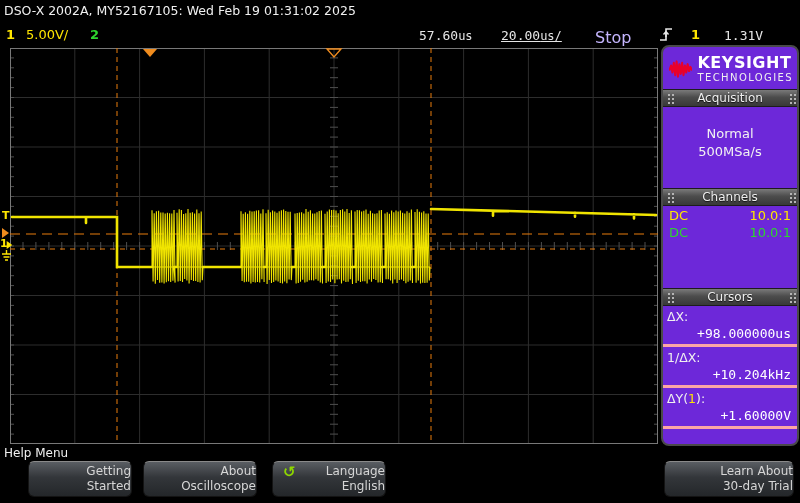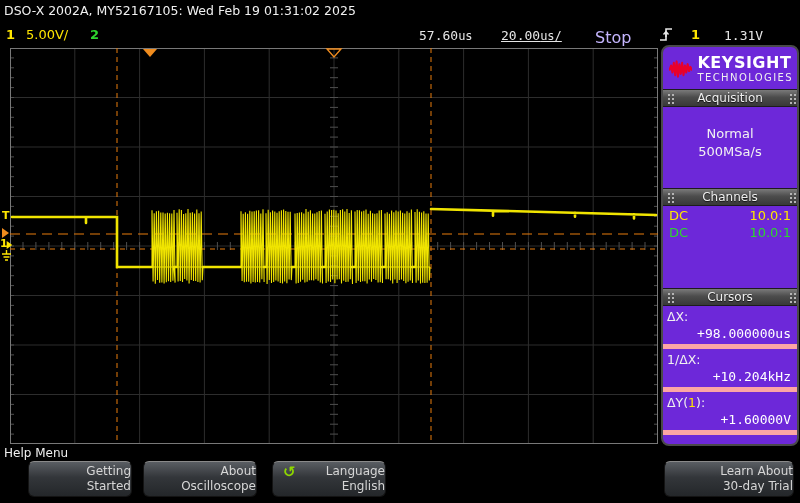--- a/index.html
+++ b/index.html
@@ -36,21 +36,21 @@
          display:flex;align-items:center;justify-content:space-between;padding:0 5px;
          border-top:1px solid #1d1d1d;border-bottom:1px solid #1d1d1d;gap:8px;}
   .shead .t{font-size:12px;color:#efefef;text-shadow:0 1px 1px #111;}
   .grip{width:2px;height:2px;background:#b5b5b5;
         box-shadow:0 4px 0 #b5b5b5,0 8px 0 #b5b5b5,4px 0 0 #b5b5b5,4px 4px 0 #b5b5b5,4px 8px 0 #b5b5b5;
         margin-top:-7px;}
   .acq-body{height:63px;text-align:center;font-size:13px;color:#f2f2f2;padding-top:18px;line-height:18px;}
   .chan-body{height:81px;padding-top:1px;font-size:13px;}
   .chan-row{display:flex;justify-content:space-between;padding:1px 6px;}
   .cur-body{flex:1;font-size:12.5px;}
-  .cur-item{border-bottom:5px solid #fca5a5;padding:3px 4px 2px 4px;}
+  .cur-item{border-bottom:3px solid #fca5a5;padding:3px 4px 2px 4px;}
   .cur-item .lbl{display:block;color:#f0f0f0;}
   .cur-item .val{display:block;text-align:right;color:#fff;font-size:13px;padding:2px 2px 1px 0;}
   .yel{color:#ffe600;}
   .grn{color:#2ed52e;}
 
   
   .helpmenu{left:4px;top:446px;font-size:12px;color:#f0f0f0;}
   .skey{top:461px;height:36px;border-radius:6px;color:#d6d6d6;font-size:12px;line-height:15px;
         text-align:right;background:linear-gradient(#5a5e63,#33363a 45%,#24272a);
         border:1px solid #141414;border-top:1px solid #8a8a8a;box-sizing:border-box;

